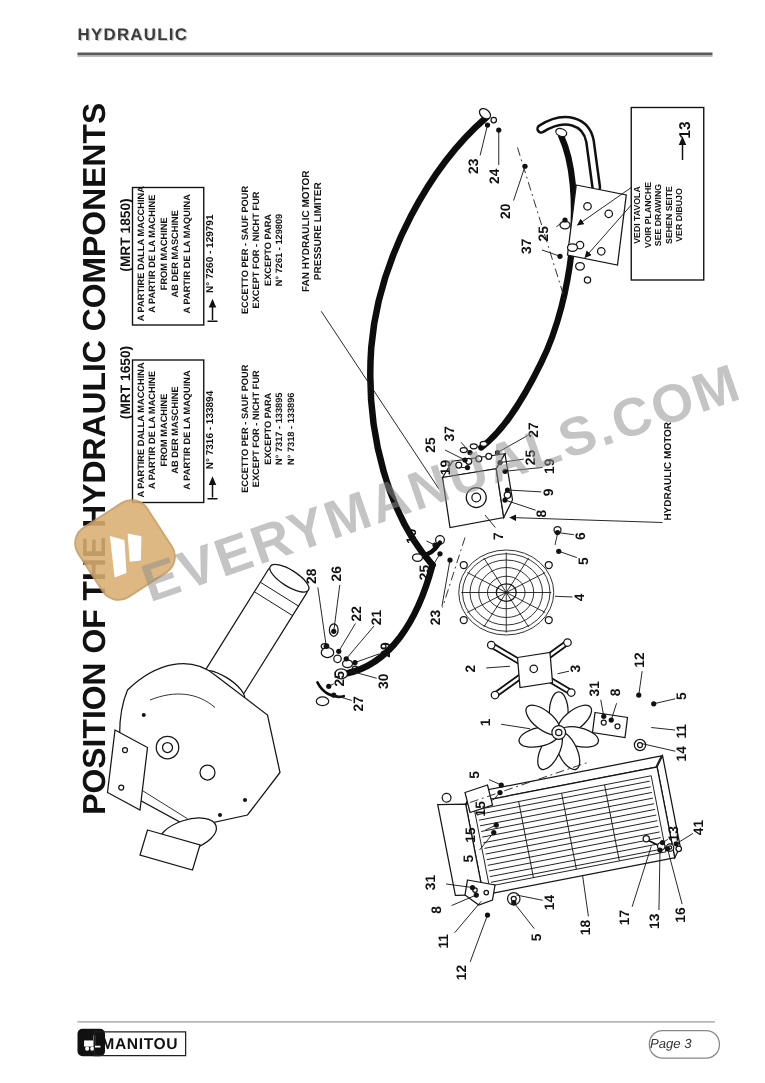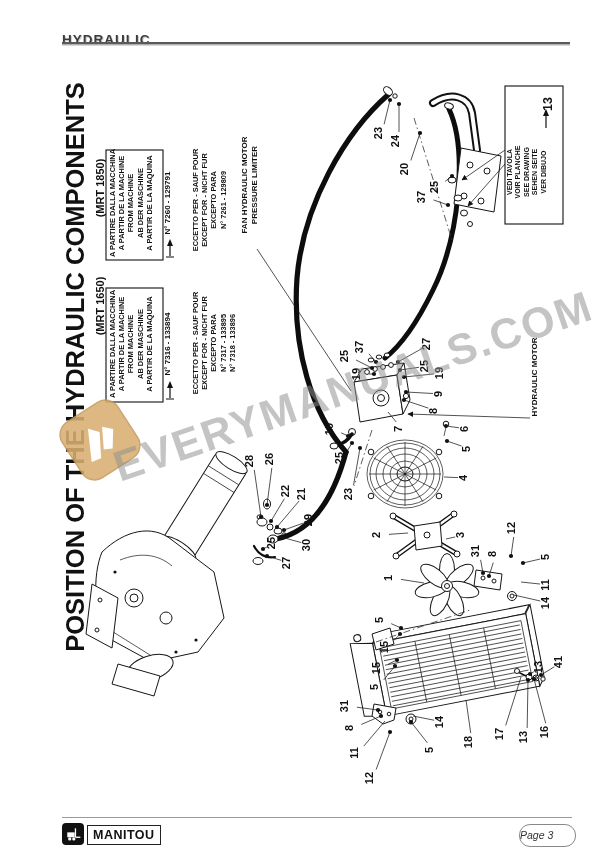--- a/index.html
+++ b/index.html
@@ -1,25 +1,25 @@
 <!DOCTYPE html>
 <html><head>
 <meta charset="utf-8">
 <style>
   html,body{margin:0;padding:0;background:#fff}
   .page{position:relative;width:612px;height:866px;background:#fff;
         font-family:"Liberation Sans",sans-serif;overflow:hidden}
-  .hdr{position:absolute;left:62px;top:32px;font-size:13.5px;font-weight:bold;
+  .hdr{position:absolute;left:62px;top:20px;font-size:13.5px;font-weight:bold;
        letter-spacing:1px;color:#3c3c3c;text-shadow:1px 1px 0 #c9c9c9}
   .hdr-rule{position:absolute;left:62px;top:42px;width:508px;height:0;
        border-top:2px solid #5a5a5a;box-shadow:0 1.5px 0 rgba(165,165,165,.85)}
   .ftr-rule{position:absolute;left:62px;top:817px;width:510px;border-top:1.5px solid #9a9a9a}
   .logo-badge{position:absolute;left:62px;top:823px;width:22px;height:22px;background:#111;
        border-radius:4px;display:flex;align-items:center;justify-content:center}
-  .brand-box{position:absolute;left:87px;top:825px;height:18px;padding:0 5px;border:1.5px solid #222;
+  .brand-box{position:absolute;left:75px;top:825px;height:18px;padding:0 5px;border:1.5px solid #222;
        color:#111;font-weight:bold;font-size:12.5px;letter-spacing:.5px;line-height:18px}
   .page-pill{position:absolute;left:519px;top:824px;width:55px;height:21px;border:1px solid #888;
        border-radius:11px;font-style:italic;font-size:10.5px;color:#333;text-align:left;line-height:21px}
   svg.diagram{position:absolute;left:0;top:0}
   svg text{font-family:"Liberation Sans",sans-serif;fill:#111}
   .title{font-size:25.5px;font-weight:bold}
   .mrt{font-size:11px;font-weight:bold}
   .numtxt{font-size:8px;font-weight:bold}
   .big13{font-size:12.5px;font-weight:bold}
   .callout{font-size:11px;font-weight:bold}

